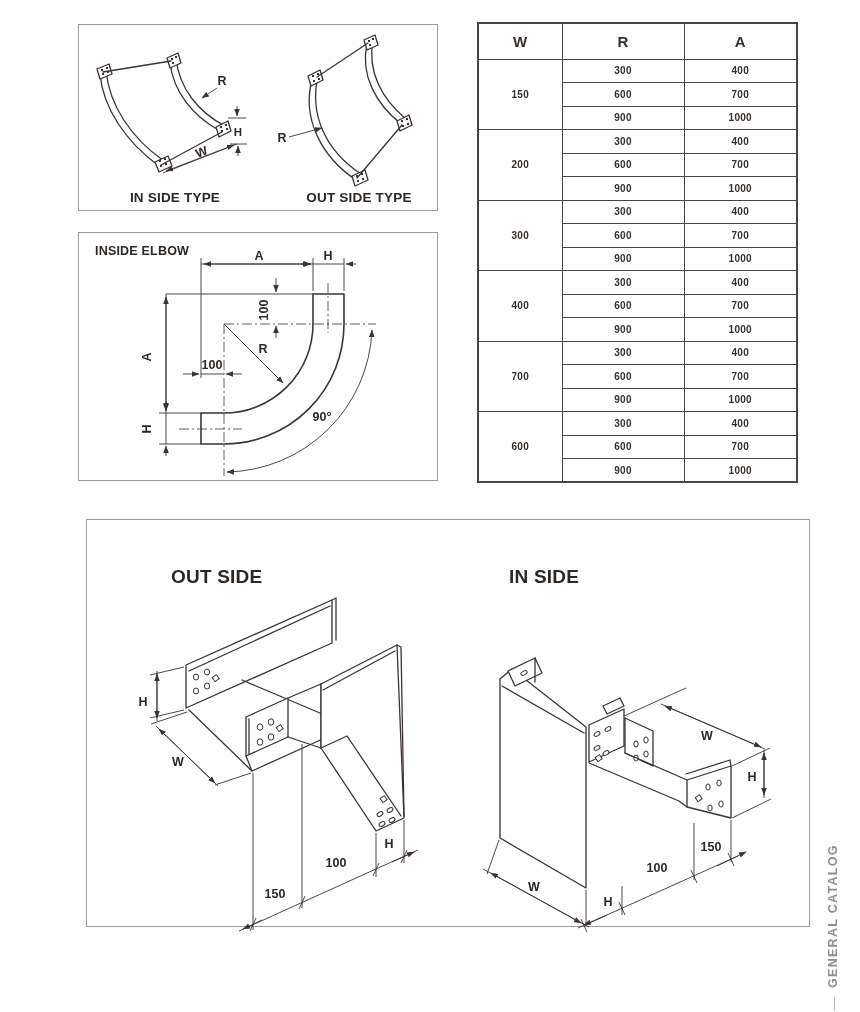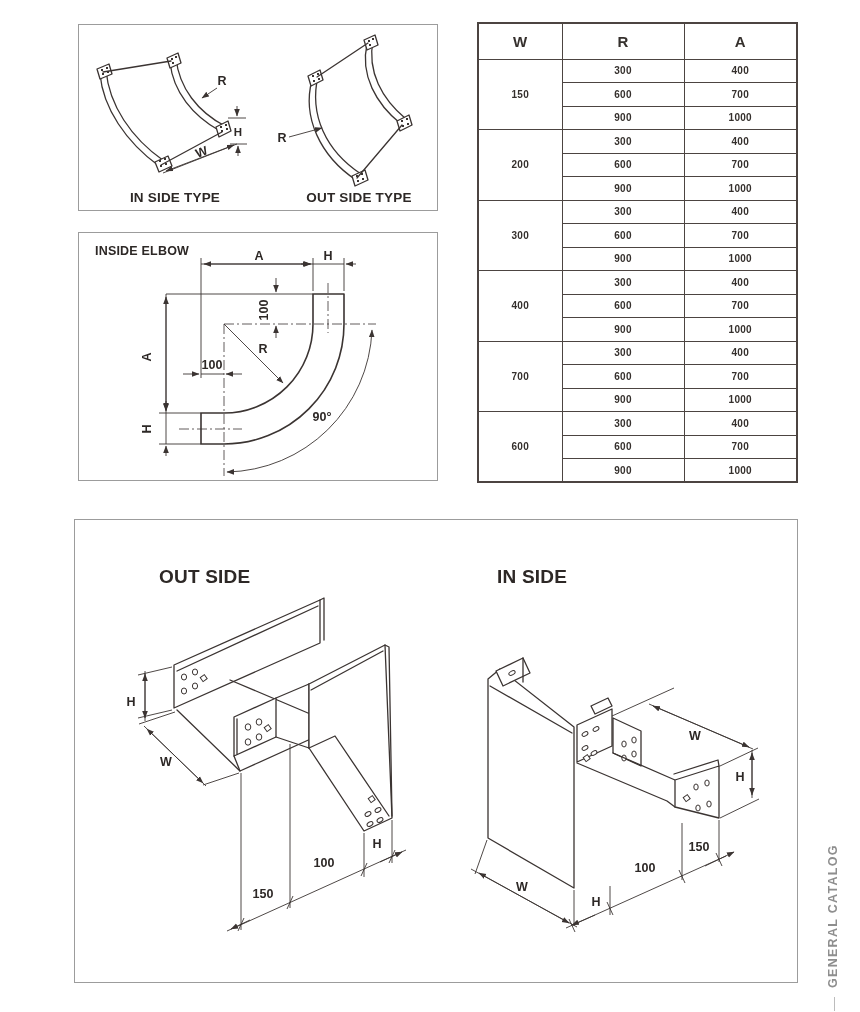--- a/index.html
+++ b/index.html
@@ -1,21 +1,21 @@
 <!DOCTYPE html>
 <html><head>
 <meta charset="utf-8">
 <style>
   html,body{margin:0;padding:0;background:#ffffff;}
   #page{position:relative;width:860px;height:1012px;background:#ffffff;overflow:hidden;
         font-family:"Liberation Sans",sans-serif;}
   .panel{position:absolute;border:1px solid #9c9c9c;background:#ffffff;box-sizing:border-box;}
   #type-panel{left:78px;top:24px;width:360px;height:187px;}
   #elbow-panel{left:78px;top:232px;width:360px;height:249px;text-decoration:underline;}
-  #detail-panel{left:74px;top:519px;width:724px;height:464px;}
+  #detail-panel{left:86px;top:519px;width:724px;height:408px;}
   #spec-table{position:absolute;left:477px;top:22px;width:319px;height:461px;
               border-collapse:collapse;table-layout:fixed;}
   #spec-table th,#spec-table td{border:1px solid #4c4441;text-align:center;vertical-align:middle;
               padding:0;color:#35302d;font-weight:bold;font-size:10px;letter-spacing:.3px;}
   #spec-table{border:2px solid #4c4441;}
   #spec-table thead tr{height:36px;}
   #spec-table tbody tr{height:23px;}
   #spec-table th{font-size:15px;}
   svg{position:absolute;left:0;top:0;}
   svg text{font-family:"Liberation Sans",sans-serif;fill:#2d2826;}

